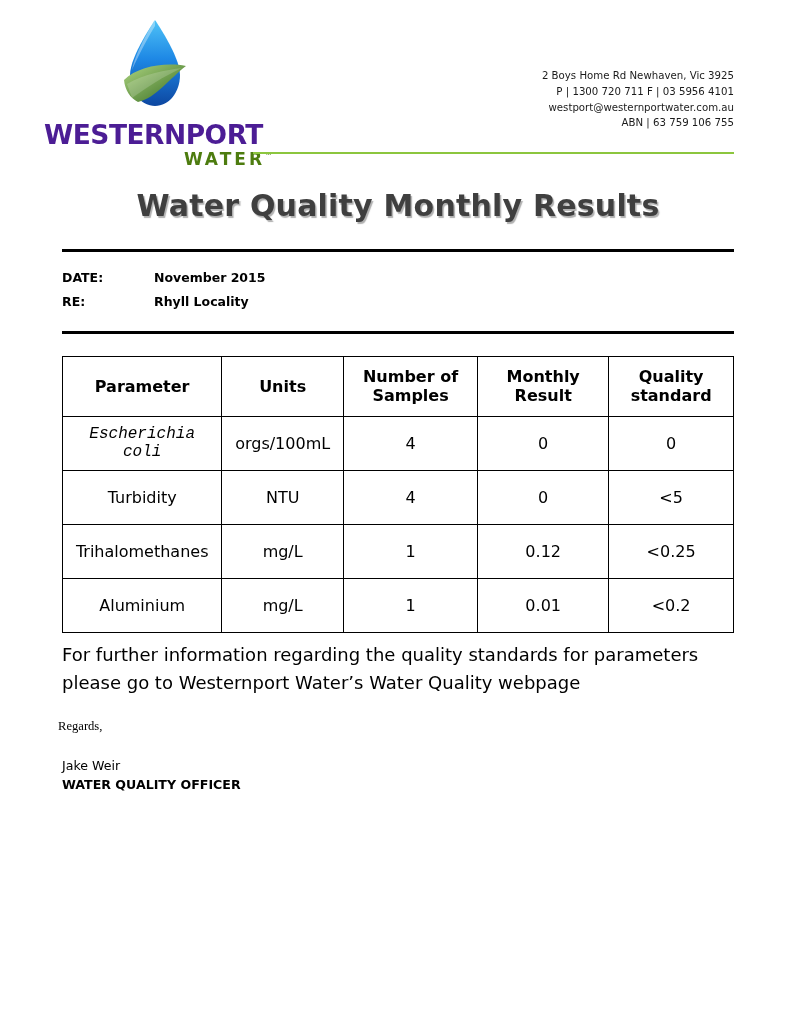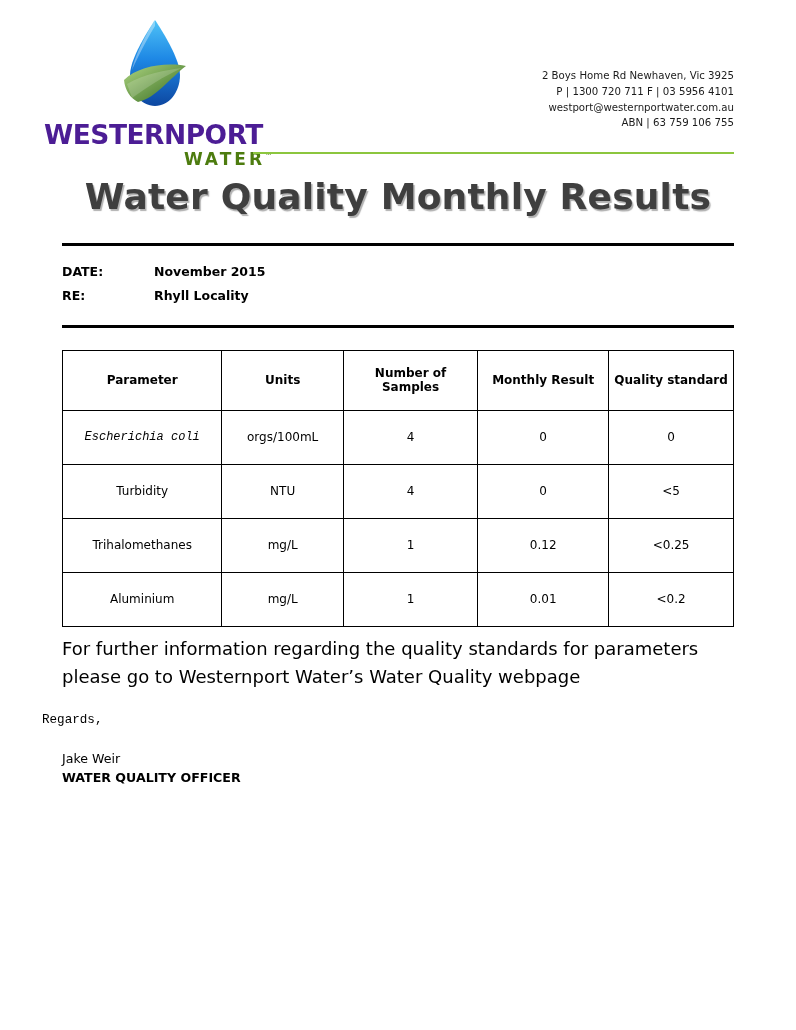--- a/index.html
+++ b/index.html
@@ -89,25 +89,25 @@
     right: 62px;
     top: 152px;
     height: 2px;
     background: #8cc63e;
   }
 
   
   .doc-title {
     text-align: center;
     font-family: "DejaVu Sans", sans-serif;
-    font-size: 36px;
+    font-size: 30px;
     font-weight: bold;
     color: #3f3f3f;
     text-shadow: 1.5px 1.5px 1px rgba(150,150,150,0.75);
-    margin-top: 16px;
+    margin-top: 28px;
     letter-spacing: 0.2px;
   }
 
   .hr-thick {
     margin: 26px 62px 0 62px;
     border-top: 3px solid #000;
   }
   .hr-thick.bottom {
     margin-top: 16px;
   }
@@ -139,21 +139,21 @@
     border-collapse: collapse;
     width: 100%;
     font-family: "DejaVu Sans", sans-serif;
     table-layout: fixed;
   }
   table.results th,
   table.results td {
     border: 1px solid #000;
     text-align: center;
     vertical-align: middle;
-    font-size: 12px;
+    font-size: 16px;
     padding: 0 4px;
   }
   table.results th {
     height: 59px;
     font-weight: bold;
   }
   table.results td {
     height: 53px;
     font-weight: normal;
   }
@@ -166,22 +166,22 @@
 
   
   .footer-text {
     margin: 8px 62px 0 62px;
     font-family: "DejaVu Sans", sans-serif;
     font-size: 18px;
     line-height: 1.55;
     max-width: 640px;
   }
   .regards {
-    margin: 22px 62px 0 42px;
-    font-family: Liberation Mono, monospace;
+    margin: 22px 62px 0 58px;
+    font-family: Liberation Serif, serif;
     font-size: 12.6px;
   }
   .signoff {
     margin: 22px 62px 0 62px;
     font-family: "DejaVu Sans", sans-serif;
     font-size: 12.6px;
     line-height: 1.55;
   }
   .signoff .role {
     font-weight: bold;

